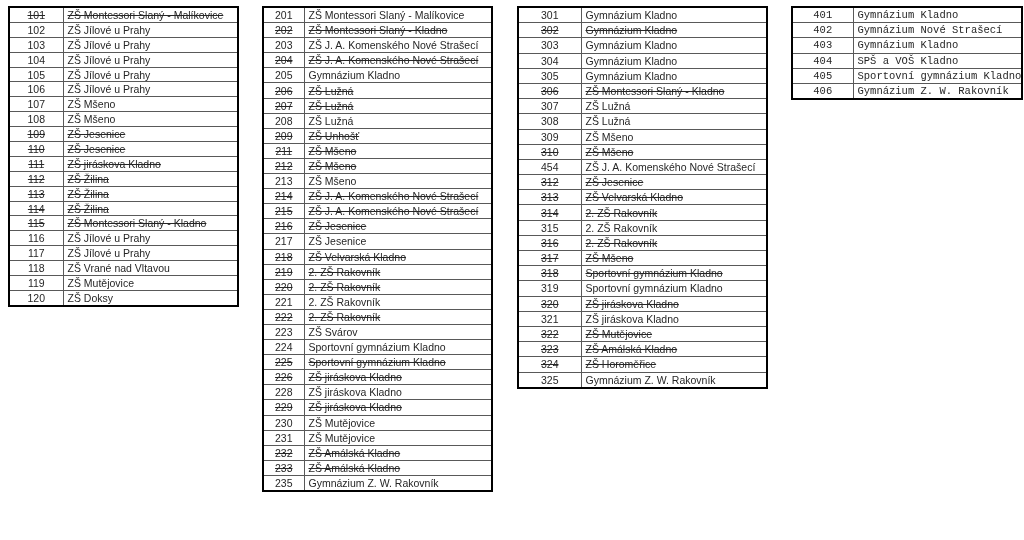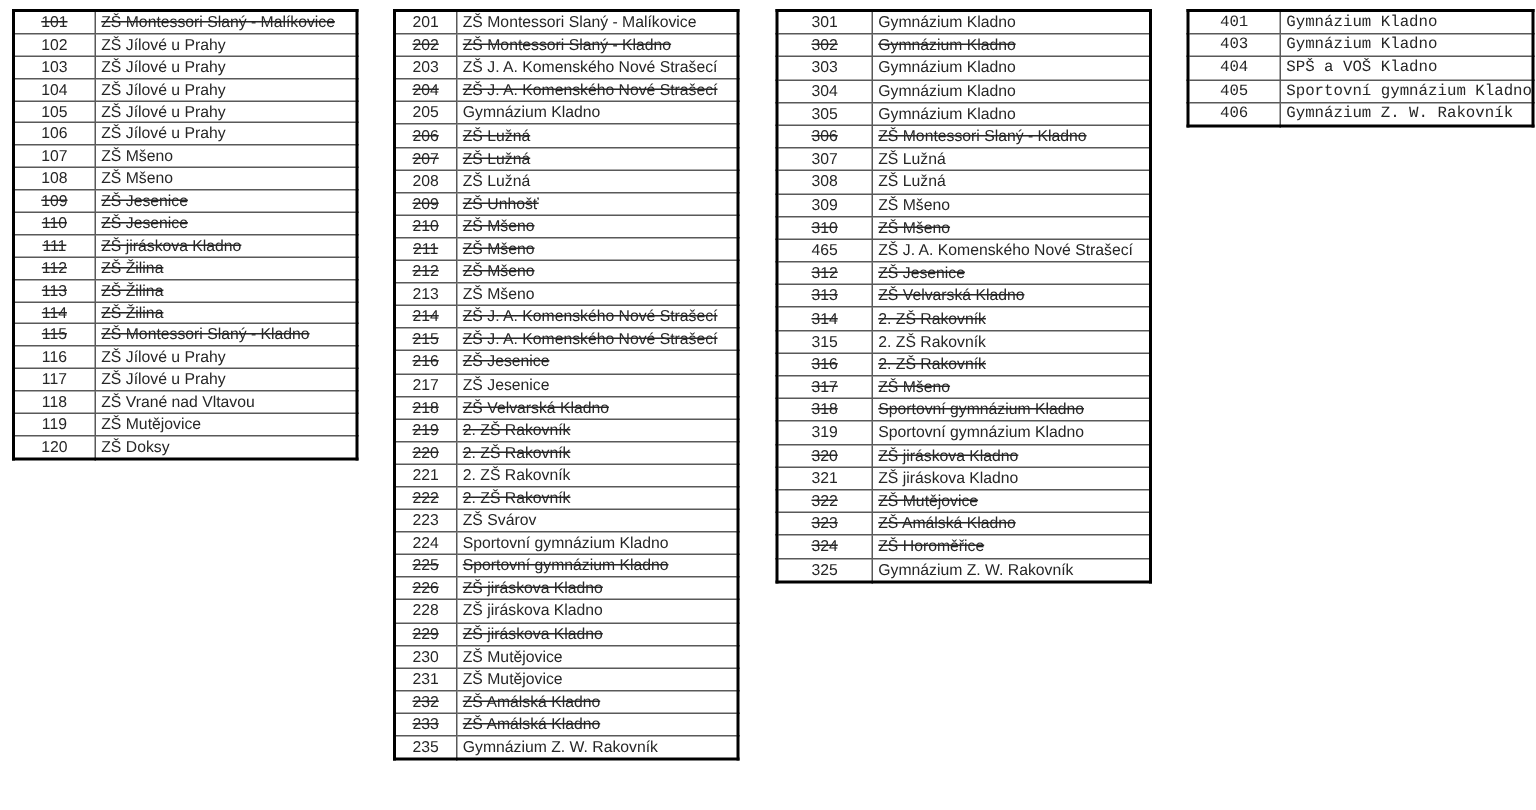--- a/index.html
+++ b/index.html
@@ -158,24 +158,20 @@
         </tr>
         <tr>
           <td class="num">208</td>
           <td class="school">ZŠ Lužná</td>
         </tr>
         <tr class="struck">
           <td class="num">209</td>
           <td class="school">ZŠ Unhošť</td>
         </tr>
         <tr class="struck">
-          <td class="num">210</td>
-          <td class="school">ZŠ Mšeno</td>
-        </tr>
-        <tr class="struck">
           <td class="num">211</td>
           <td class="school">ZŠ Mšeno</td>
         </tr>
         <tr class="struck">
           <td class="num">212</td>
           <td class="school">ZŠ Mšeno</td>
         </tr>
         <tr>
           <td class="num">213</td>
           <td class="school">ZŠ Mšeno</td>
@@ -302,21 +298,21 @@
         </tr>
         <tr>
           <td class="num">309</td>
           <td class="school">ZŠ Mšeno</td>
         </tr>
         <tr class="struck">
           <td class="num">310</td>
           <td class="school">ZŠ Mšeno</td>
         </tr>
         <tr>
-          <td class="num">465</td>
+          <td class="num">454</td>
           <td class="school">ZŠ J. A. Komenského Nové Strašecí</td>
         </tr>
         <tr class="struck">
           <td class="num">312</td>
           <td class="school">ZŠ Jesenice</td>
         </tr>
         <tr class="struck">
           <td class="num">313</td>
           <td class="school">ZŠ Velvarská Kladno</td>
         </tr>
@@ -374,20 +370,24 @@
     <colgroup>
         <col class="col-num">
         <col class="col-name">
       </colgroup>
     <tbody>
         <tr>
           <td class="num">401</td>
           <td class="school">Gymnázium Kladno</td>
         </tr>
         <tr>
+          <td class="num">402</td>
+          <td class="school">Gymnázium Nové Strašecí</td>
+        </tr>
+        <tr>
           <td class="num">403</td>
           <td class="school">Gymnázium Kladno</td>
         </tr>
         <tr>
           <td class="num">404</td>
           <td class="school">SPŠ a VOŠ Kladno</td>
         </tr>
         <tr>
           <td class="num">405</td>
           <td class="school">Sportovní gymnázium Kladno</td>

